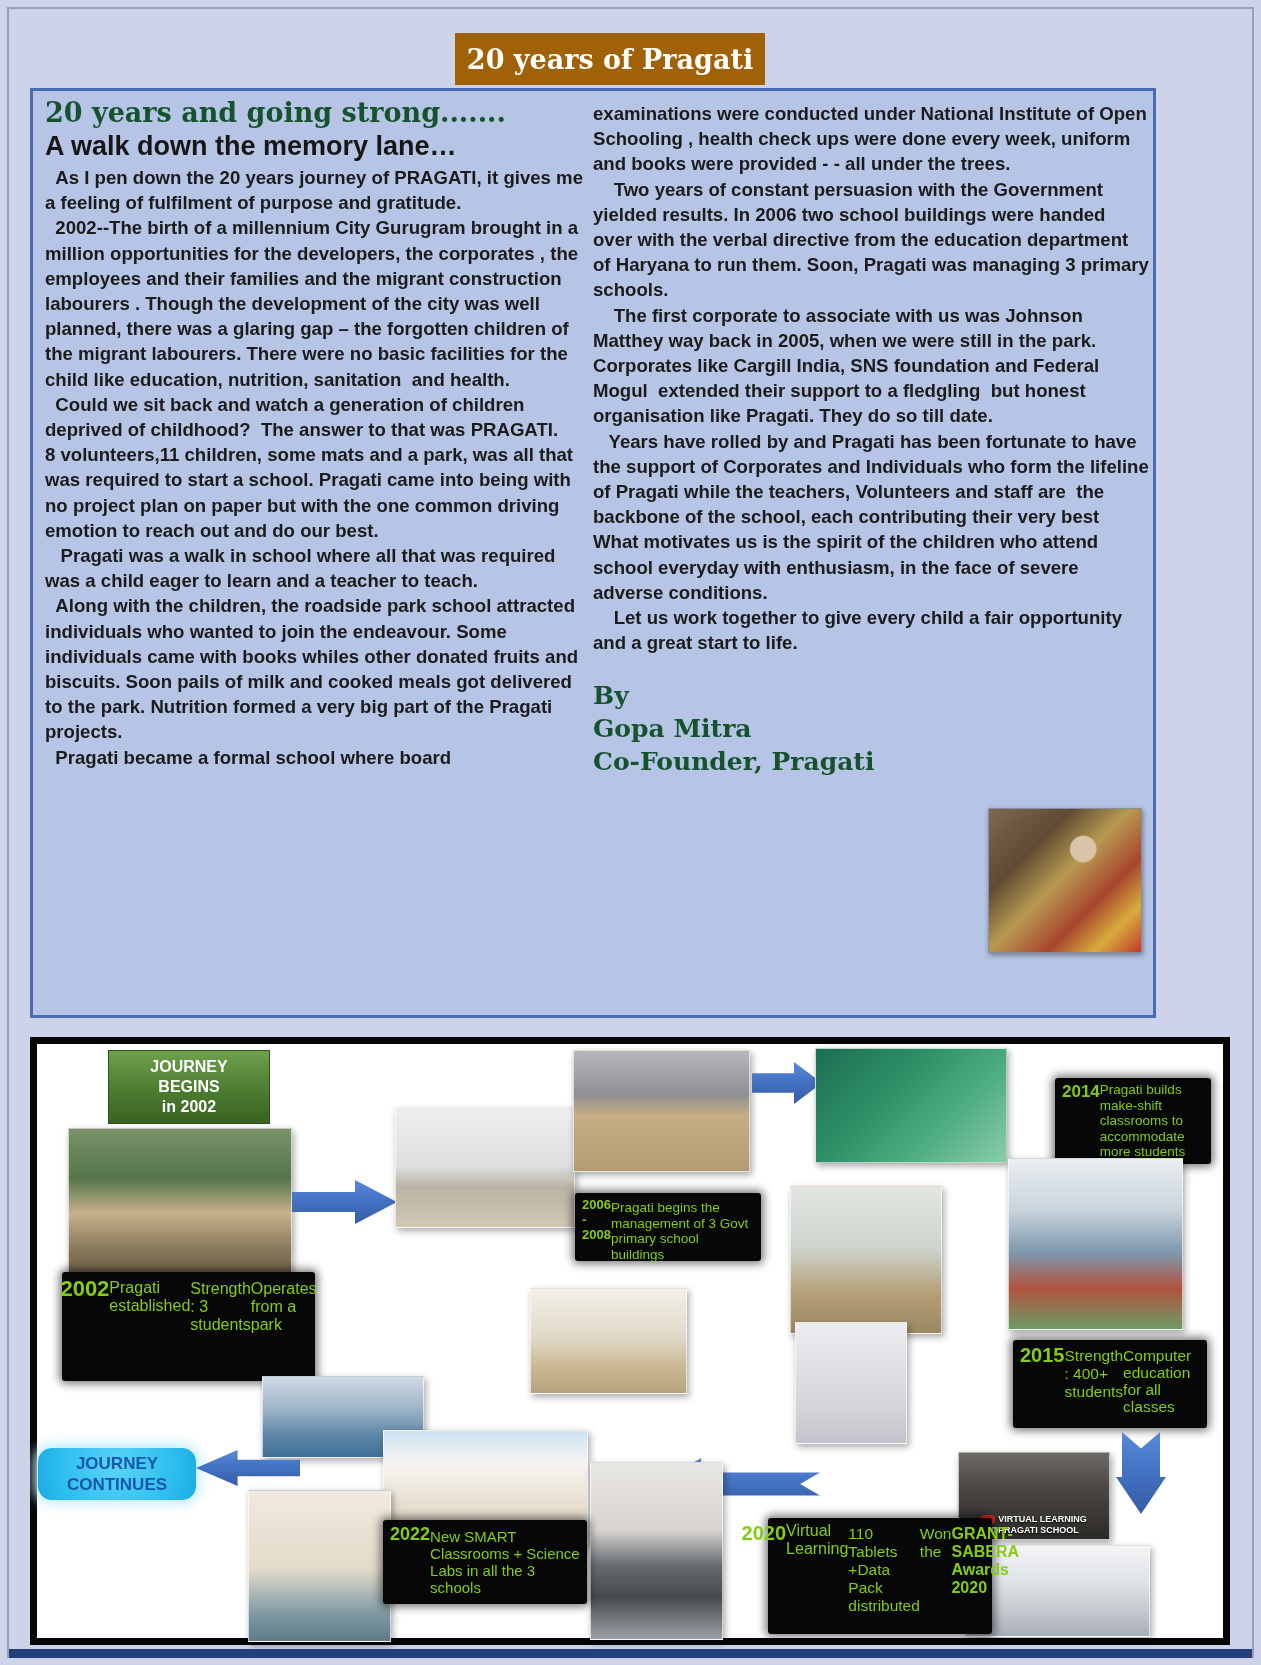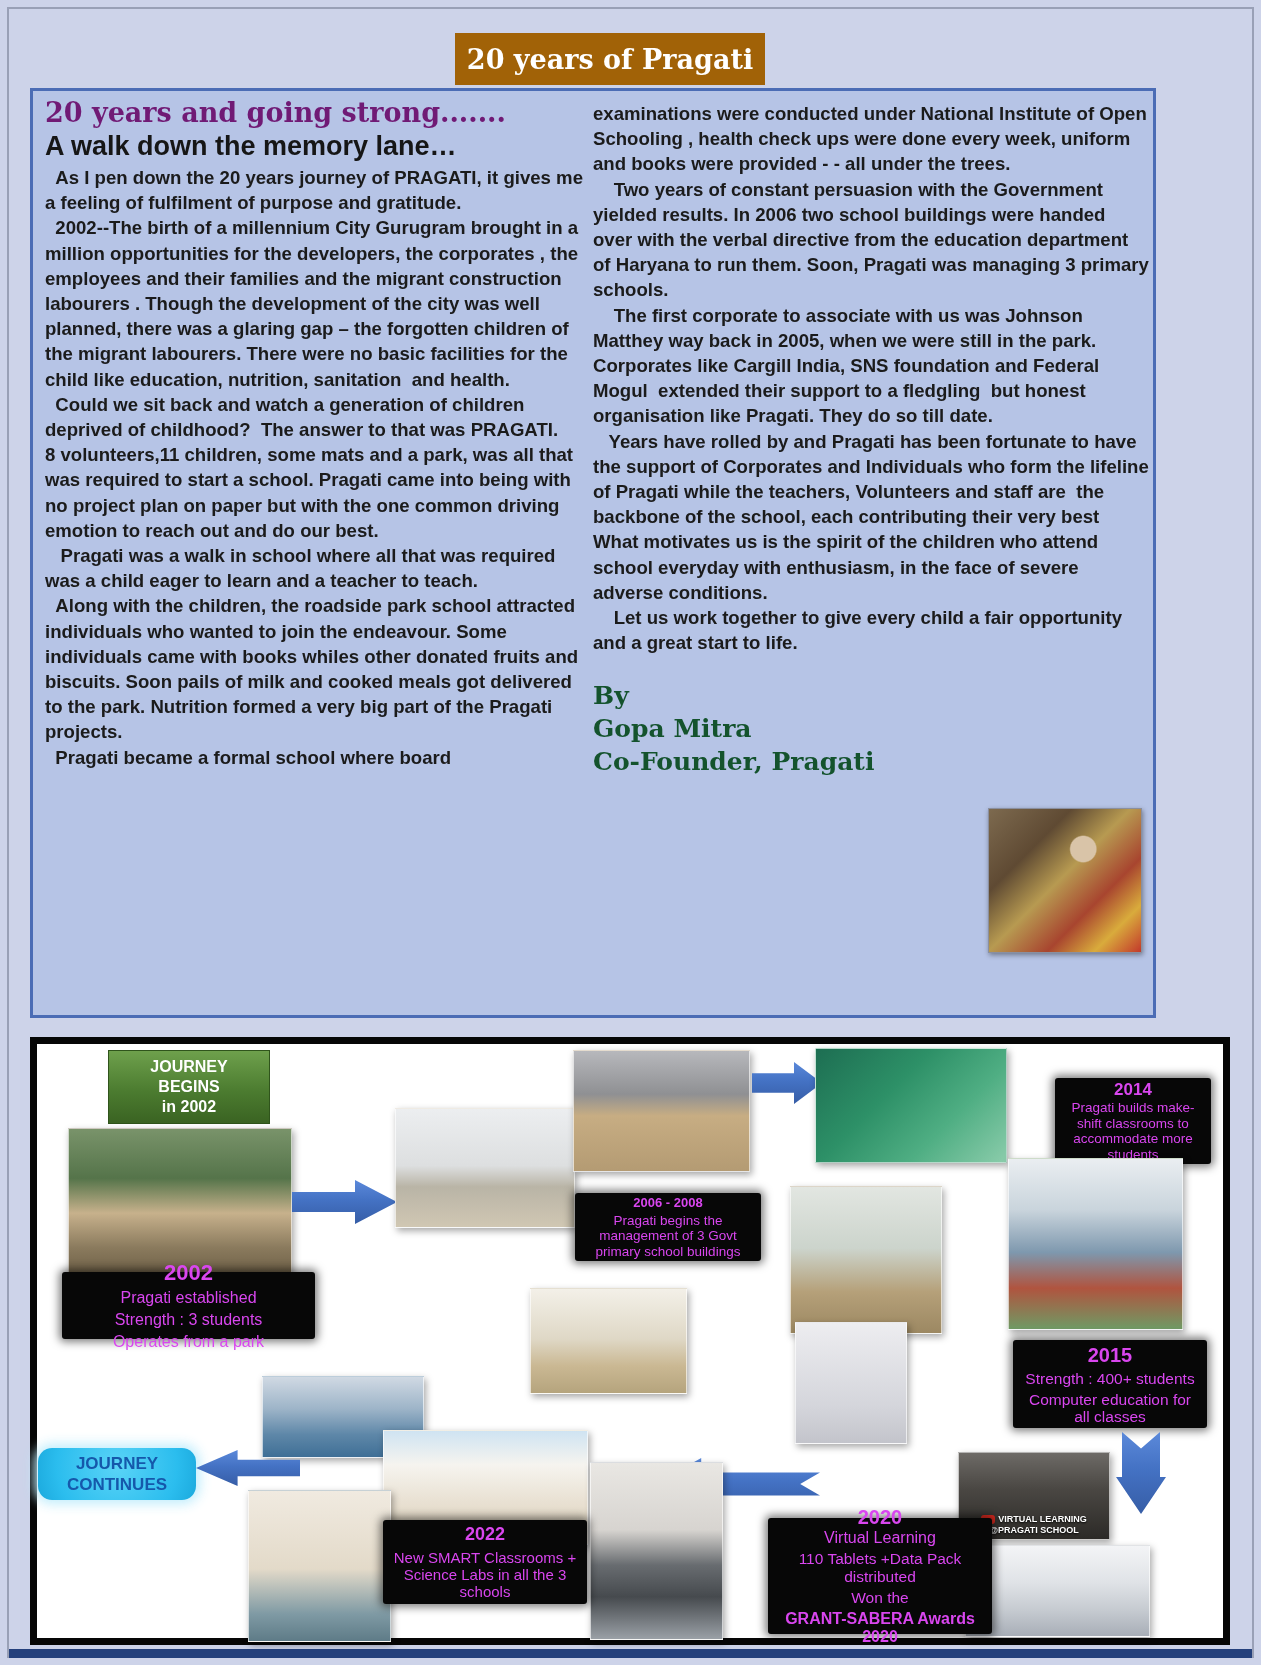--- a/index.html
+++ b/index.html
@@ -20,21 +20,21 @@
 
   
   .article{
     position:absolute;left:30px;top:88px;width:1126px;height:930px;
     background:#b6c4e6;border:3px solid #4b6cb5;box-sizing:border-box;
   }
   .col-left{position:absolute;left:12px;top:6px;width:545px;}
   .col-right{position:absolute;left:560px;top:10px;width:556px;}
   .h-serif{
     font-family:"DejaVu Serif","Liberation Serif",serif;font-weight:bold;
-    font-size:27px;line-height:32px;color:#701a75;margin:0;
+    font-size:27px;line-height:32px;color:#14532d;margin:0;
   }
   .h-sans{font-weight:600;font-size:27px;line-height:34px;color:#161616;margin:0 0 2px 0;}
   .body-p{
     margin:0;font-weight:bold;font-size:18.6px;line-height:25.2px;color:#1b1b1b;
     white-space:pre-wrap;
   }
   .byline{
     margin-top:24px;font-family:"DejaVu Serif","Liberation Serif",serif;
     font-weight:bold;font-size:25px;line-height:33px;color:#14532d;
   }
@@ -61,23 +61,23 @@
   .ph-cert{background:linear-gradient(180deg,#ededf0 0%,#d4d5db 70%,#c3c4cb 100%);}
   .ph-desks{background:linear-gradient(180deg,#f3f0e8 0%,#dfd8c6 48%,#cab893 74%,#b5a47d 100%);}
   .ph-tablets{background:linear-gradient(180deg,#d0d9e3 0%,#9db4c8 40%,#5e87a8 72%,#3f6f96 100%);}
   .ph-vr{background:linear-gradient(180deg,#6d6a66 0%,#4a4743 42%,#2c2a27 100%);}
   .ph-dist{background:linear-gradient(180deg,#f3f4f6 0%,#e0e3e7 40%,#c5cad0 72%,#a8aeb7 100%);}
   .ph-school{background:linear-gradient(180deg,#cfe3f2 0%,#f6f4ef 30%,#e9e1d3 62%,#d8cdb5 100%);}
   .ph-smartboard{background:linear-gradient(180deg,#e9e7e3 0%,#d7d4d0 38%,#686c70 58%,#464a4e 76%,#9aa0a6 100%);}
   .ph-lab{background:linear-gradient(180deg,#f0eae0 0%,#e3dac9 52%,#7f9aa4 82%,#5e7b87 100%);}
 
   .tl-box{
-    position:absolute;background:#070707;color:#d946ef;text-align:center;
+    position:absolute;background:#070707;color:#84cc16;
     border-radius:3px;box-shadow:0 0 9px 3px rgba(0,0,0,.5);
-    display:flex;flex-direction:column;justify-content:center;
+    display:flex;justify-content:center;
     padding:4px 7px;box-sizing:border-box;
   }
   .tl-year{font-weight:bold;}
   .tl-line{font-weight:500;}
 
   .badge-green{
     position:absolute;left:108px;top:1050px;width:160px;height:72px;
     background:linear-gradient(180deg,#6ea04c 0%,#4c7c30 55%,#3a6322 100%);
     border:1px solid #2f541b;display:flex;flex-direction:column;align-items:center;justify-content:center;
     color:#fff;font-weight:bold;font-size:16px;line-height:20px;
@@ -148,21 +148,21 @@
   <div class="timeline"></div>
 
   <div class="badge-green">
     <span>JOURNEY</span>
     <span>BEGINS</span>
     <span>in 2002</span>
   </div>
 
   <div class="photo ph-park" style="left:68px;top:1128px;width:224px;height:147px;"></div>
 
-  <div class="tl-box" style="left:62px;top:1272px;width:253px;height:67px;">
+  <div class="tl-box" style="left:62px;top:1272px;width:253px;height:109px;">
     <div class="tl-year" style="font-size:22px;">2002</div>
     <div class="tl-line" style="font-size:16px;margin-top:3px;">Pragati established</div>
     <div class="tl-line" style="font-size:16px;margin-top:4px;">Strength : 3 students</div>
     <div class="tl-line" style="font-size:16px;margin-top:4px;">Operates from a park</div>
   </div>
 
   <div class="arrow a-right" style="left:292px;top:1180px;width:105px;height:44px;"></div>
 
   <div class="photo ph-hazy" style="left:395px;top:1108px;width:180px;height:120px;"></div>
   <div class="photo ph-dirt" style="left:573px;top:1050px;width:177px;height:122px;"></div>

